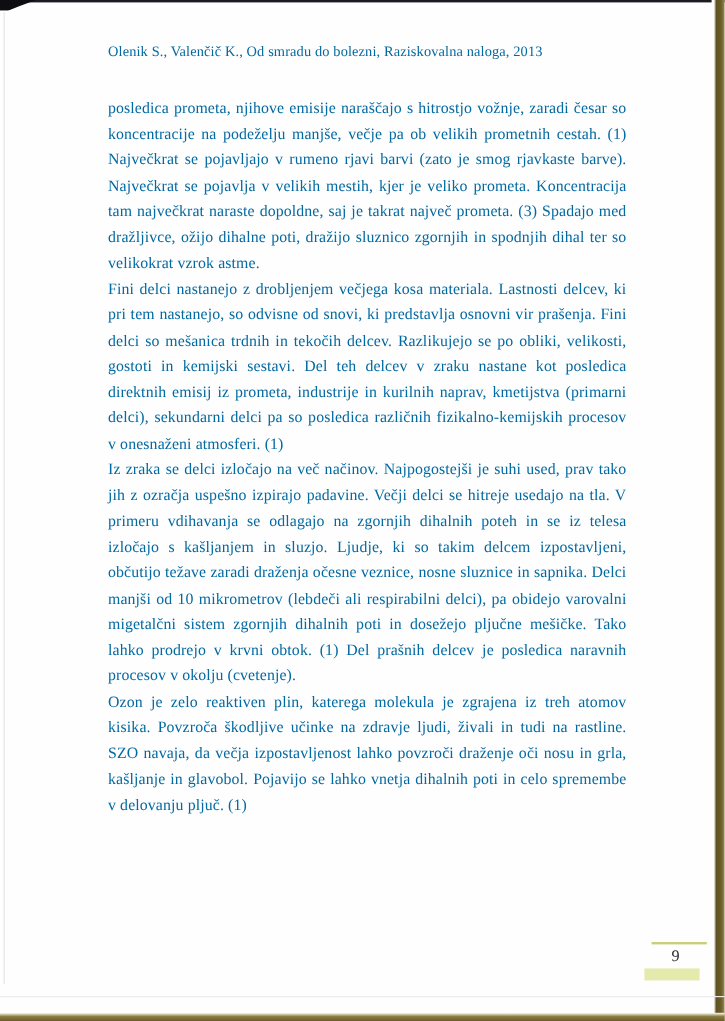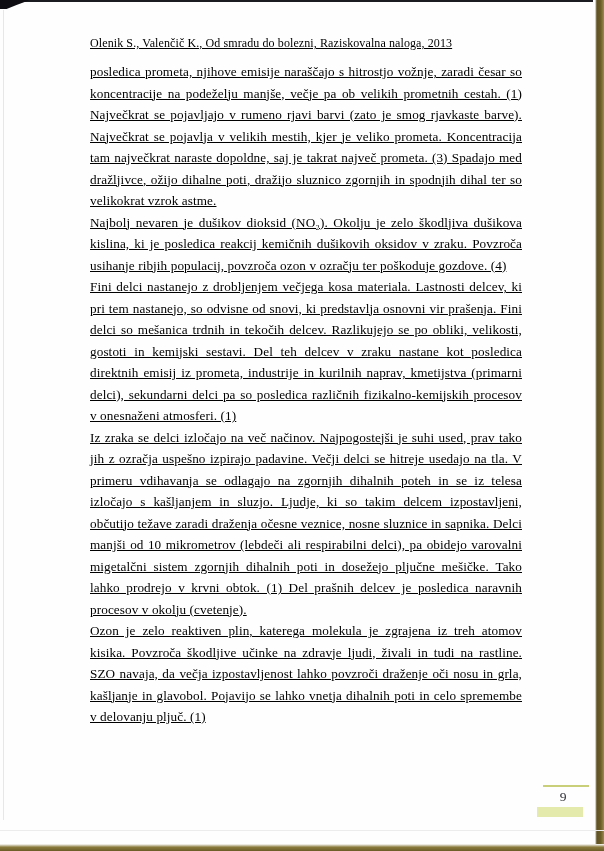--- a/index.html
+++ b/index.html
@@ -37,29 +37,28 @@
     background: linear-gradient(to bottom, #fefefe 0%, #8a7b3c 45%, var(--border-olive, #6b5c28) 100%);
   }
   .scan-shadow-line {
     position: absolute; left: 0; bottom: 20px; width: 604px; height: 1px;
     background: #ececec;
   }
   
   .content {
     position: absolute;
     left: 90px; top: 36px; width: 432px;
-    color: #000000;
-    text-decoration: underline;
+    color: #0369a1;
   }
   .running-header {
     font-size: 12px;
     letter-spacing: 0.1px;
     white-space: nowrap;
   }
-  .body-text { margin-top: 10px; }
+  .body-text { margin-top: 28px; }
   .para {
     margin: 0;
     font-size: 13.2px;
     line-height: 21.5px;
     text-align: justify;
     letter-spacing: 0.1px;
   }
   .section-heading {
     margin: 22px 0 13px 0;
     font-size: 13.2px;
@@ -99,21 +98,20 @@
   <div class="edge-left"></div>
   <div class="edge-right"></div>
   <div class="edge-bottom"></div>
   <div class="scan-shadow-line"></div>
 
   <div class="content">
     <div class="running-header">Olenik S., Valenčič K., Od smradu do bolezni, Raziskovalna naloga, 2013</div>
 
     <div class="body-text">
       <p class="para">posledica prometa, njihove emisije naraščajo s hitrostjo vožnje, zaradi česar so koncentracije na podeželju manjše, večje pa ob velikih prometnih cestah. (1) Največkrat se pojavljajo v rumeno rjavi barvi (zato je smog rjavkaste barve). Največkrat se pojavlja v velikih mestih, kjer je veliko prometa. Koncentracija tam največkrat naraste dopoldne, saj je takrat največ prometa. (3) Spadajo med dražljivce, ožijo dihalne poti, dražijo sluznico zgornjih in spodnjih dihal ter so velikokrat vzrok astme.</p>
-      <p class="para">Najbolj nevaren je dušikov dioksid (NO₂). Okolju je zelo škodljiva dušikova kislina, ki je posledica reakcij kemičnih dušikovih oksidov v zraku. Povzroča usihanje ribjih populacij, povzroča ozon v ozračju ter poškoduje gozdove. (4)</p>
 
       <p class="para">Fini delci nastanejo z drobljenjem večjega kosa materiala. Lastnosti delcev, ki pri tem nastanejo, so odvisne od snovi, ki predstavlja osnovni vir prašenja. Fini delci so mešanica trdnih in tekočih delcev. Razlikujejo se po obliki, velikosti, gostoti in kemijski sestavi. Del teh delcev v zraku nastane kot posledica direktnih emisij iz prometa, industrije in kurilnih naprav, kmetijstva (primarni delci), sekundarni delci pa so posledica različnih fizikalno-kemijskih procesov v onesnaženi atmosferi. (1)</p>
       <p class="para">Iz zraka se delci izločajo na več načinov. Najpogostejši je suhi used, prav tako jih z ozračja uspešno izpirajo padavine. Večji delci se hitreje usedajo na tla. V primeru vdihavanja se odlagajo na zgornjih dihalnih poteh in se iz telesa izločajo s kašljanjem in sluzjo. Ljudje, ki so takim delcem izpostavljeni, občutijo težave zaradi draženja očesne veznice, nosne sluznice in sapnika. Delci manjši od 10 mikrometrov (lebdeči ali respirabilni delci), pa obidejo varovalni migetalčni sistem zgornjih dihalnih poti in dosežejo pljučne mešičke. Tako lahko prodrejo v krvni obtok. (1) Del prašnih delcev je posledica naravnih procesov v okolju (cvetenje).</p>
 
       <p class="para">Ozon je zelo reaktiven plin, katerega molekula je zgrajena iz treh atomov kisika. Povzroča škodljive učinke na zdravje ljudi, živali in tudi na rastline. SZO navaja, da večja izpostavljenost lahko povzroči draženje oči nosu in grla, kašljanje in glavobol. Pojavijo se lahko vnetja dihalnih poti in celo spremembe v delovanju pljuč. (1)</p>
     </div>
   </div>
 
   <div class="page-footer">
     <div class="footer-rule"></div>

